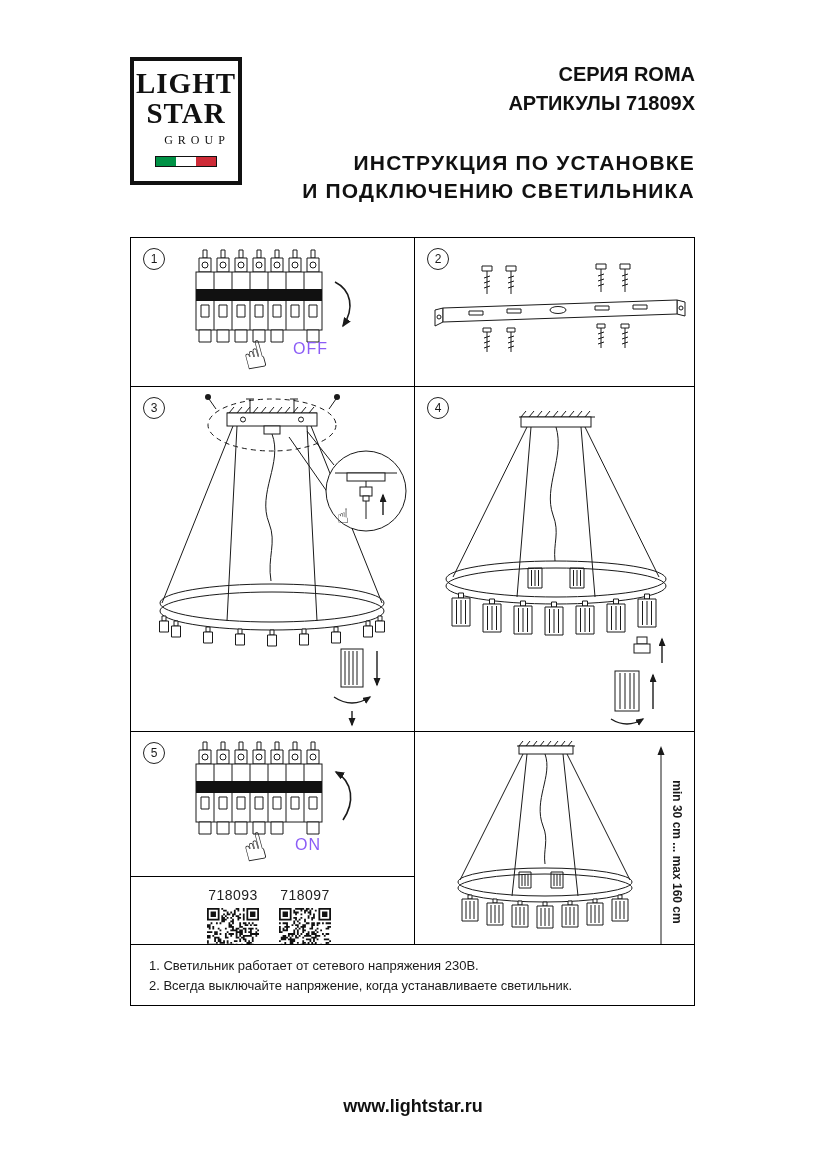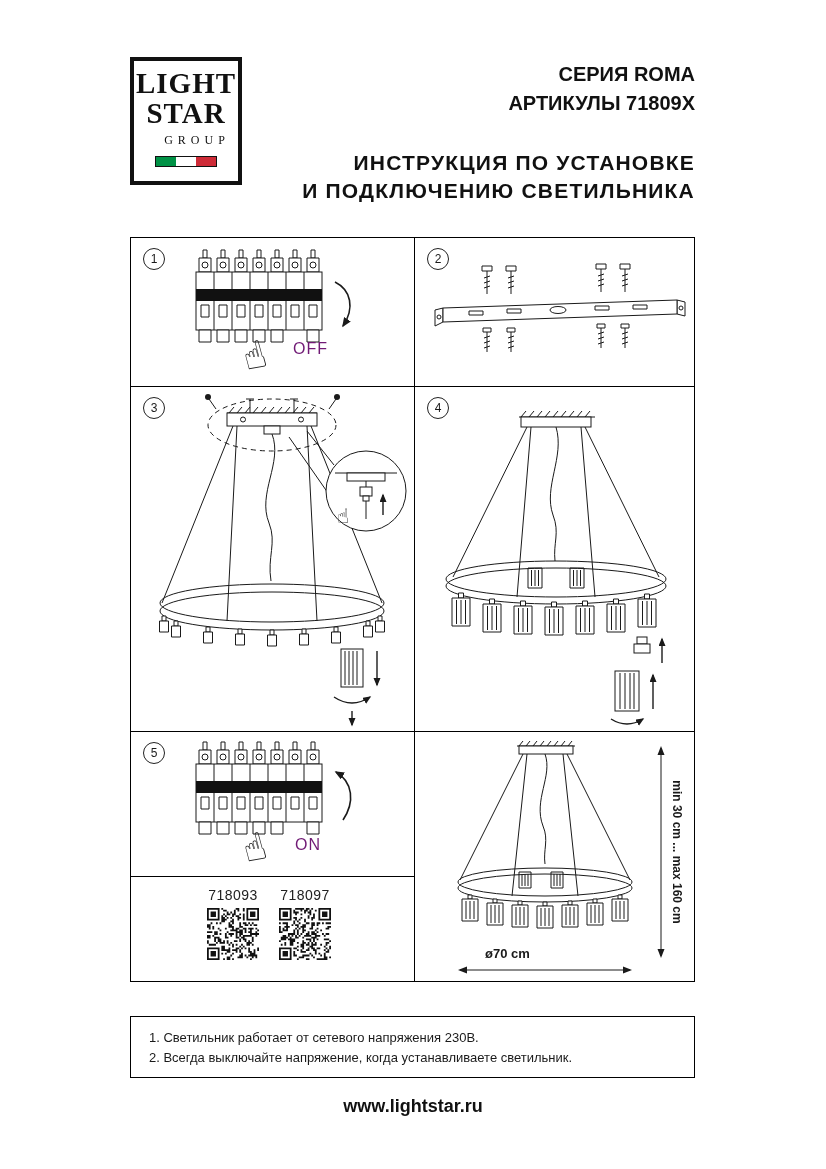--- a/index.html
+++ b/index.html
@@ -18,33 +18,33 @@
   .hdr-right{position:absolute;right:131px;top:60px;text-align:right;font-weight:bold;color:#111}
   .hdr-series{font-size:20px;line-height:29px}
   .hdr-instr{margin-top:31px;font-size:21px;line-height:28px;letter-spacing:1.2px}
 
   
   .grid{position:absolute;left:130px;top:237px;width:565px;height:745px;border:1px solid #000;background:#fff}
   .divider{position:absolute;background:#000}
   .panel{position:absolute;overflow:hidden}
   .num{position:absolute;left:12px;top:10px;width:22px;height:22px;border:1px solid #222;border-radius:50%;font-size:12px;line-height:20px;text-align:center;background:#fff}
   .illust{position:absolute}
-  .switch-label{position:absolute;font-size:16px;letter-spacing:1px;color:#701a75}
+  .switch-label{position:absolute;font-size:16px;letter-spacing:1px;color:#8b5cf6}
 
   
   .qr-block{position:absolute;top:10px;width:64px;text-align:center}
   .qr-label{font-size:14px;letter-spacing:.5px;color:#222;margin-bottom:5px}
   .qr{width:52px;height:52px;margin:0 auto;display:block}
 
   
   .dim-v{position:absolute;left:157px;top:113px;width:210px;height:14px;transform:rotate(90deg);transform-origin:center;font-size:12px;font-weight:bold;text-align:center;white-space:nowrap}
   .dim-h{position:absolute;left:70px;top:214px;width:120px;font-size:13px;font-weight:bold}
 
   
-  .notes{position:absolute;left:130px;top:1016px;width:565px;height:62px;border:1px solid #000;padding:11px 14px 0 18px;font-size:13px;line-height:20px;background:#fff}
+  .notes{position:absolute;left:130px;top:944px;width:565px;height:62px;border:1px solid #000;padding:11px 14px 0 18px;font-size:13px;line-height:20px;background:#fff}
   .footer{position:absolute;left:0;top:1096px;width:826px;text-align:center;font-size:18px;font-weight:bold;color:#111}
 
   svg{display:block;overflow:visible}
 </style>
 </head>
 <body>
 
 <div class="page">
 
   <div class="logo">

